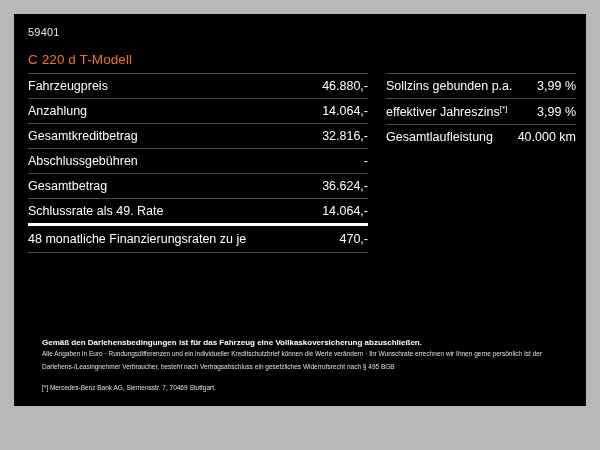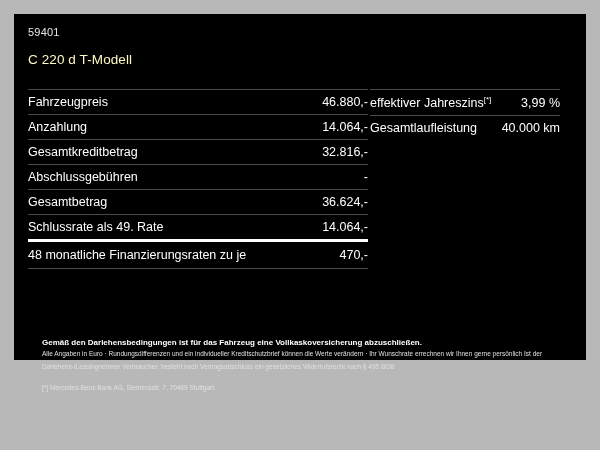--- a/index.html
+++ b/index.html
@@ -11,21 +11,21 @@
     width: 600px;
     height: 450px;
     font-family: "Liberation Sans", sans-serif;
     overflow: hidden;
   }
   .page {
     position: absolute;
     left: 14px;
     top: 14px;
     width: 572px;
-    height: 346px;
+    height: 392px;
     background: #000000;
     color: #ffffff;
     box-sizing: border-box;
   }
   .inner {
     position: absolute;
     left: 14px;
     top: 12px;
     right: 14px;
     bottom: 10px;
@@ -40,28 +40,28 @@
     font-size: 25px;
     line-height: 1.16;
     font-weight: 400;
     color: #ffffff;
     letter-spacing: -0.3px;
     margin: 0 0 18px 0;
     max-width: 430px;
   }
   .model {
     font-size: 13.5px;
-    color: #fef9c3;
-    margin-bottom: 22px;
+    color: #f97316;
+    margin-bottom: 6px;
     letter-spacing: 0.1px;
   }
   .columns {
     display: flex;
     align-items: flex-start;
-    gap: 2px;
+    gap: 18px;
   }
   .col-left {
     width: 340px;
     flex: 0 0 340px;
   }
   .col-right {
     width: 190px;
     flex: 0 0 190px;
   }
   table.fin {
@@ -165,20 +165,24 @@
               <td class="val">470,-</td>
             </tr>
           </tbody>
         </table>
       </div>
 
       <div class="col-right">
         <table class="fin">
           <tbody>
             <tr>
+              <td>Sollzins gebunden p.a.</td>
+              <td class="val">3,99 %</td>
+            </tr>
+            <tr>
               <td><span>effektiver Jahreszins</span><sup>[*]</sup></td>
               <td class="val">3,99 %</td>
             </tr>
             <tr>
               <td>Gesamtlaufleistung</td>
               <td class="val">40.000 km</td>
             </tr>
           </tbody>
         </table>
       </div>

